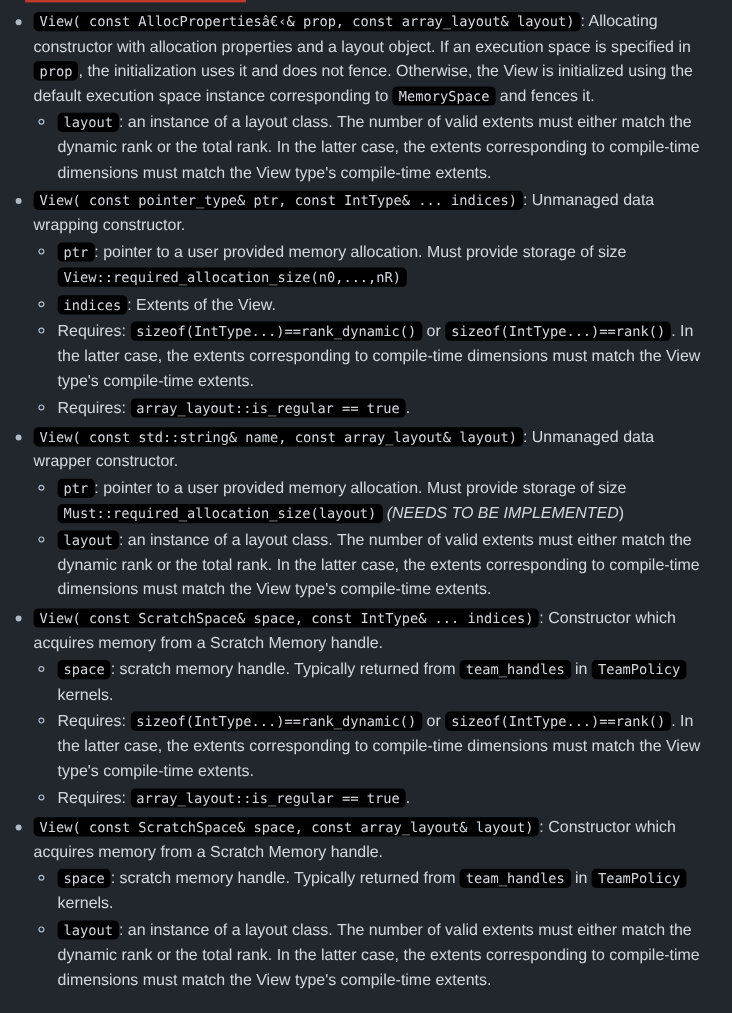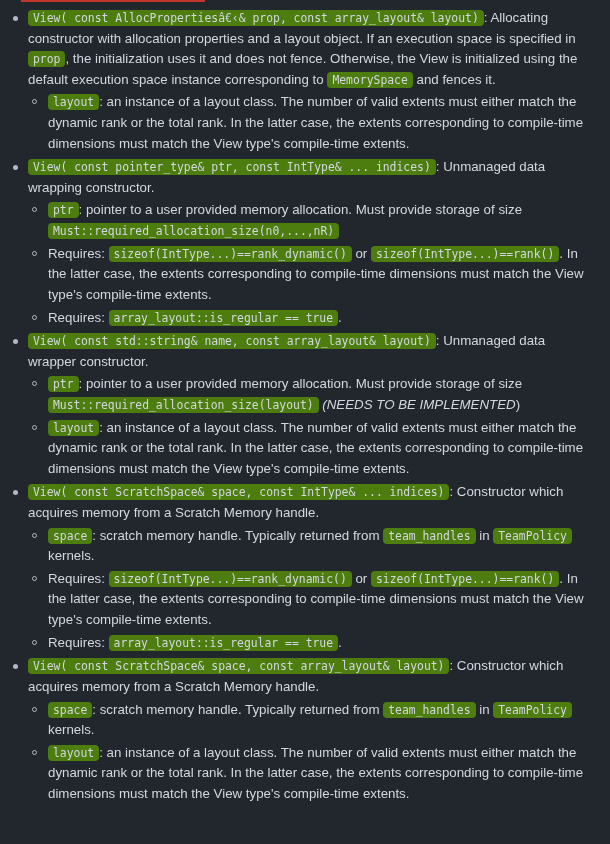--- a/index.html
+++ b/index.html
@@ -59,21 +59,21 @@
     width: 5px;
     height: 5px;
     border-radius: 50%;
     border: 1px solid #adbac7;
     box-sizing: border-box;
     background: transparent;
   }
   code {
     font-family: "DejaVu Sans Mono", monospace;
     font-size: 11.4px;
-    background: #4d7c0f;
+    background: #000000;
     border-radius: 4px;
     padding: 1px 5px;
     color: #d2d8de;
     white-space: nowrap;
     line-height: 1.2;
   }
   .txt {
     white-space: normal;
   }
   em {
@@ -93,21 +93,22 @@
 <body>
 
 <div class="pagewrap">
   <div class="redline"></div>
   <div class="page">
     <ul class="lvl1" id="constructor-list">
         <li><code>View( const AllocPropertiesâ€‹&amp; prop, const array_layout&amp; layout)</code><span class="txt">: Allocating constructor with allocation properties and a layout object. If an execution space is specified in </span><code>prop</code><span class="txt">, the initialization uses it and does not fence. Otherwise, the View is initialized using the default execution space instance corresponding to </span><code>MemorySpace</code><span class="txt"> and fences it.</span><ul class="lvl2">
             <li><code>layout</code><span class="txt">: an instance of a layout class. The number of valid extents must either match the dynamic rank or the total rank. In the latter case, the extents corresponding to compile-time dimensions must match the View type's compile-time extents.</span></li>
           </ul></li>
         <li><code>View( const pointer_type&amp; ptr, const IntType&amp; ... indices)</code><span class="txt">: Unmanaged data wrapping constructor.</span><ul class="lvl2">
-            <li><code>ptr</code><span class="txt">: pointer to a user provided memory allocation. Must provide storage of size </span><code>Must::required_allocation_size(n0,...,nR)</code></li>
+            <li><code>ptr</code><span class="txt">: pointer to a user provided memory allocation. Must provide storage of size </span><code>View::required_allocation_size(n0,...,nR)</code></li>
+            <li><code>indices</code><span class="txt">: Extents of the View.</span></li>
             <li><span class="txt">Requires: </span><code>sizeof(IntType...)==rank_dynamic()</code><span class="txt"> or </span><code>sizeof(IntType...)==rank()</code><span class="txt">. In the latter case, the extents corresponding to compile-time dimensions must match the View type's compile-time extents.</span></li>
             <li><span class="txt">Requires: </span><code>array_layout::is_regular == true</code><span class="txt">.</span></li>
           </ul></li>
         <li><code>View( const std::string&amp; name, const array_layout&amp; layout)</code><span class="txt">: Unmanaged data wrapper constructor.</span><ul class="lvl2">
             <li><code>ptr</code><span class="txt">: pointer to a user provided memory allocation. Must provide storage of size </span><code>Must::required_allocation_size(layout)</code><span class="txt"> </span><em>(NEEDS TO BE IMPLEMENTED</em><span class="txt">)</span></li>
             <li><code>layout</code><span class="txt">: an instance of a layout class. The number of valid extents must either match the dynamic rank or the total rank. In the latter case, the extents corresponding to compile-time dimensions must match the View type's compile-time extents.</span></li>
           </ul></li>
         <li><code>View( const ScratchSpace&amp; space, const IntType&amp; ... indices)</code><span class="txt">: Constructor which acquires memory from a Scratch Memory handle.</span><ul class="lvl2">
             <li><code>space</code><span class="txt">: scratch memory handle. Typically returned from </span><code>team_handles</code><span class="txt"> in </span><code>TeamPolicy</code><span class="txt"> kernels.</span></li>
             <li><span class="txt">Requires: </span><code>sizeof(IntType...)==rank_dynamic()</code><span class="txt"> or </span><code>sizeof(IntType...)==rank()</code><span class="txt">. In the latter case, the extents corresponding to compile-time dimensions must match the View type's compile-time extents.</span></li>

